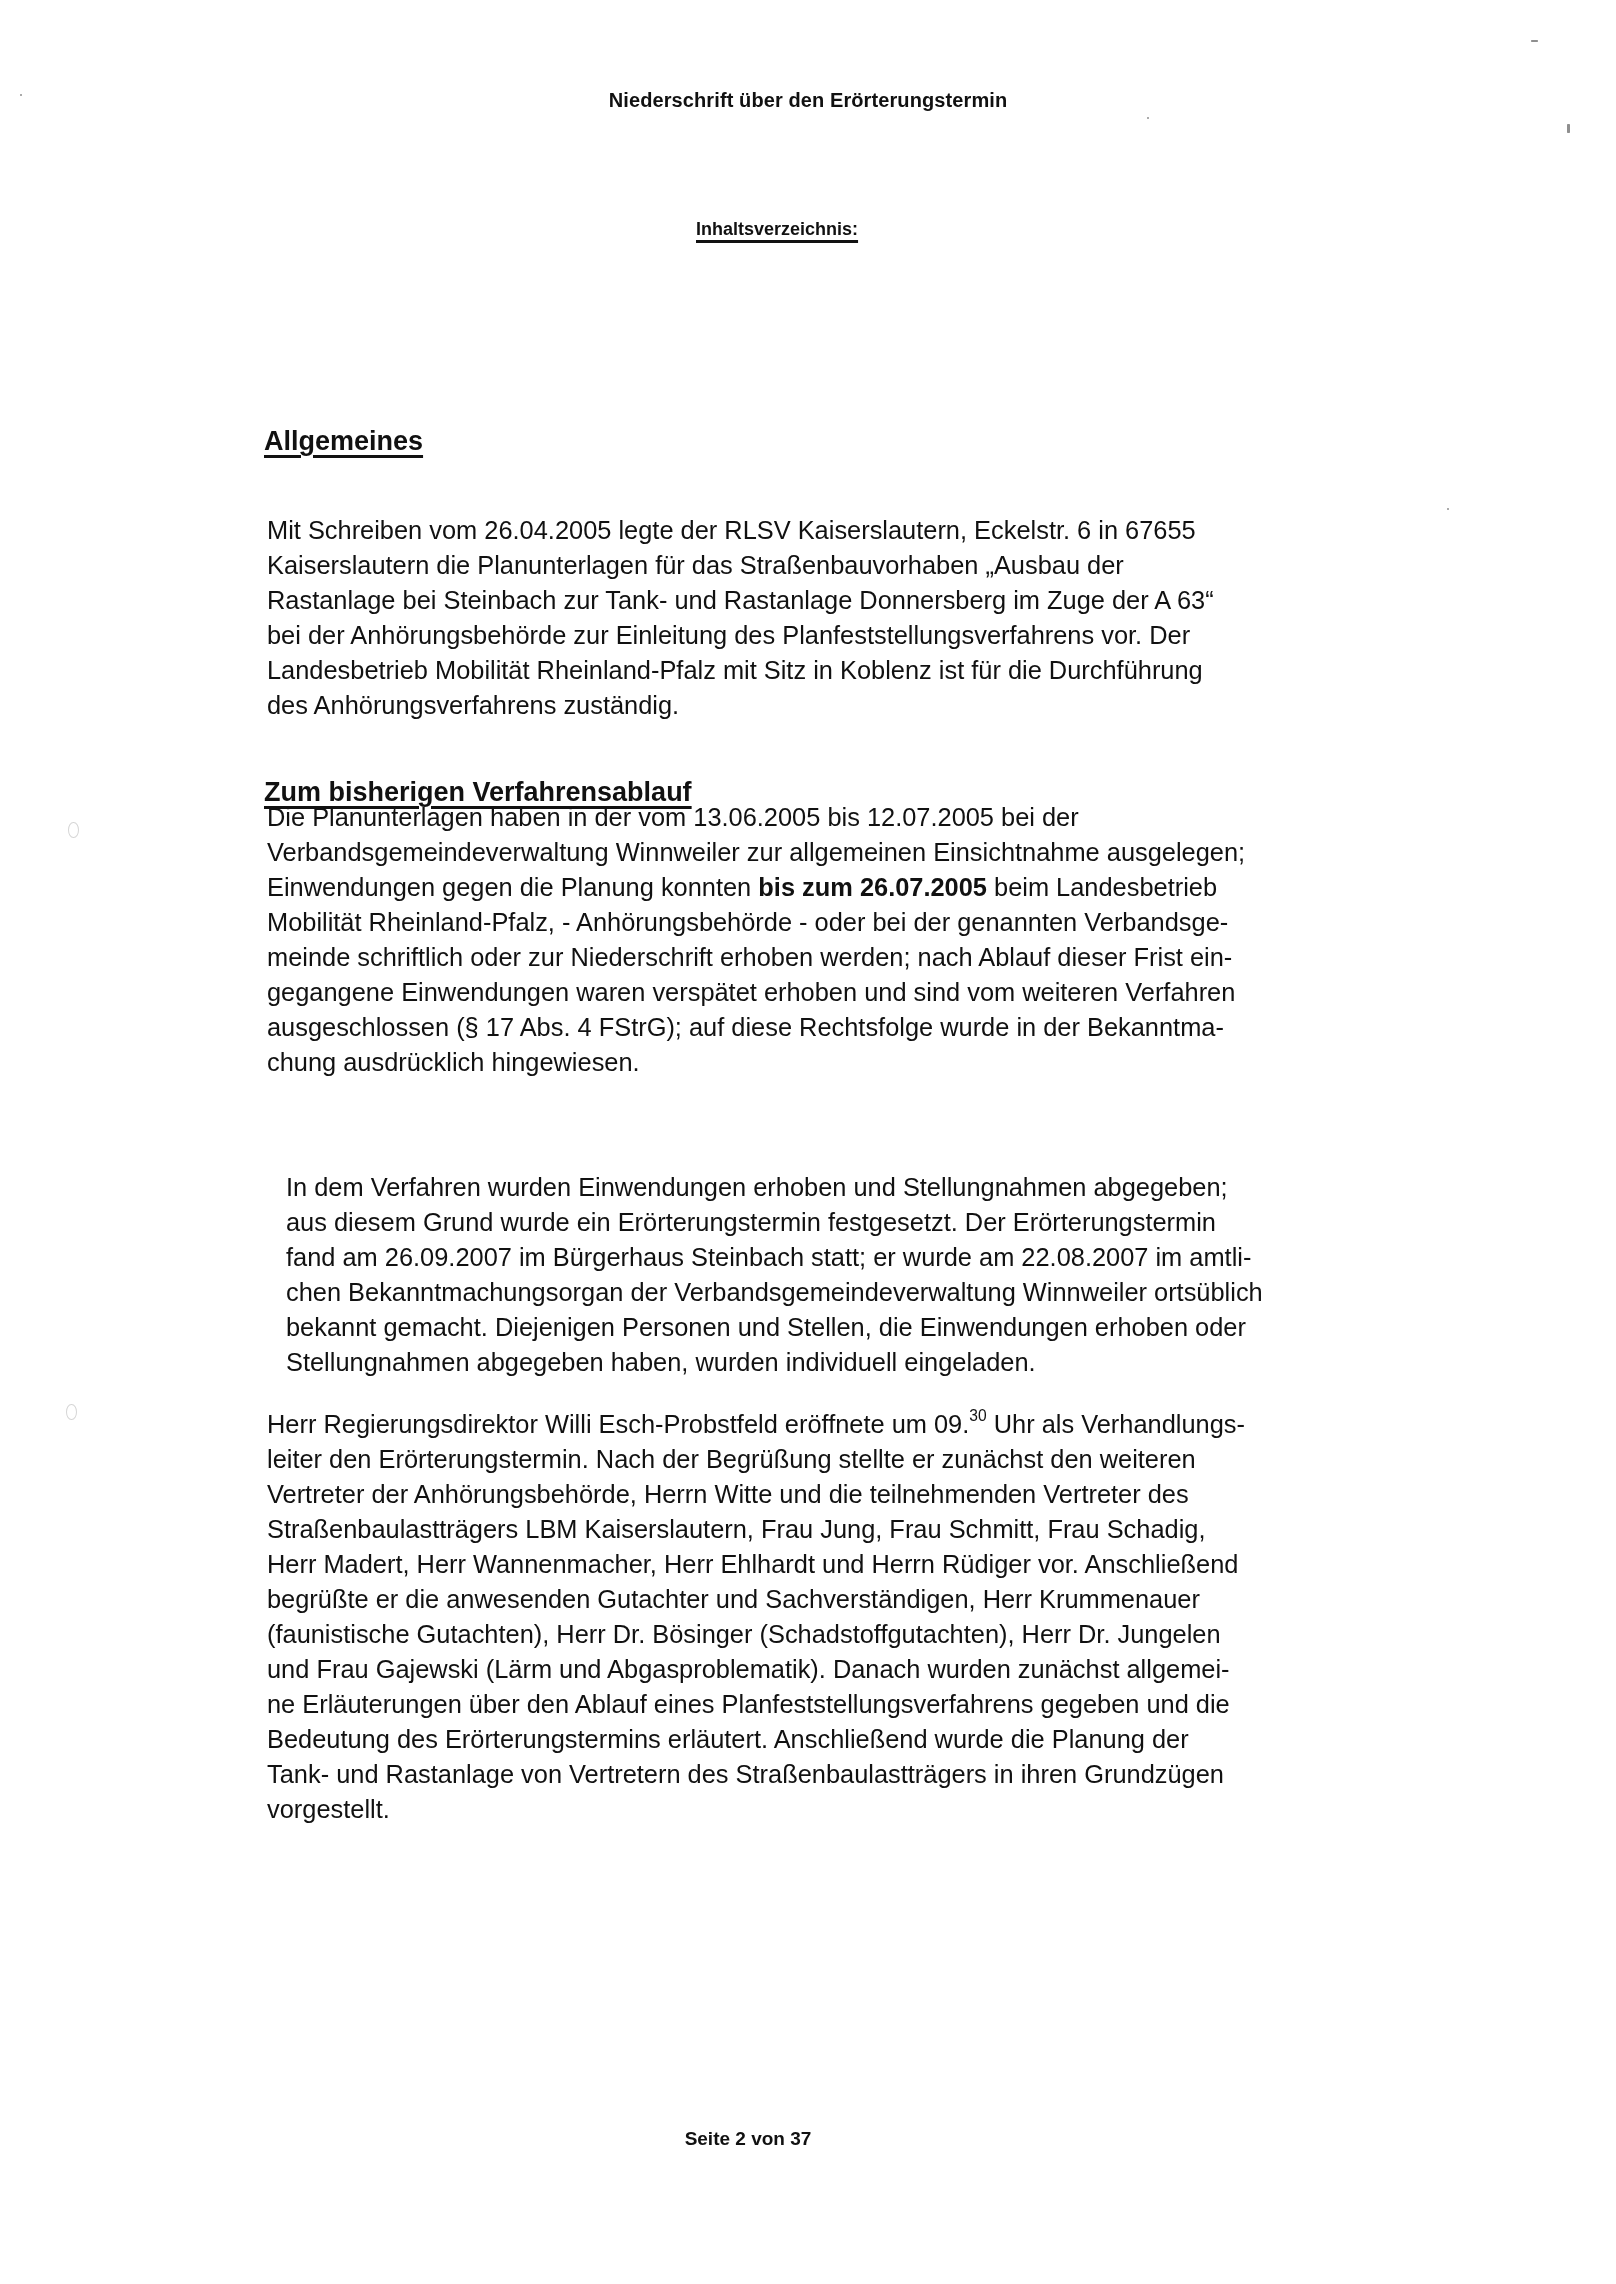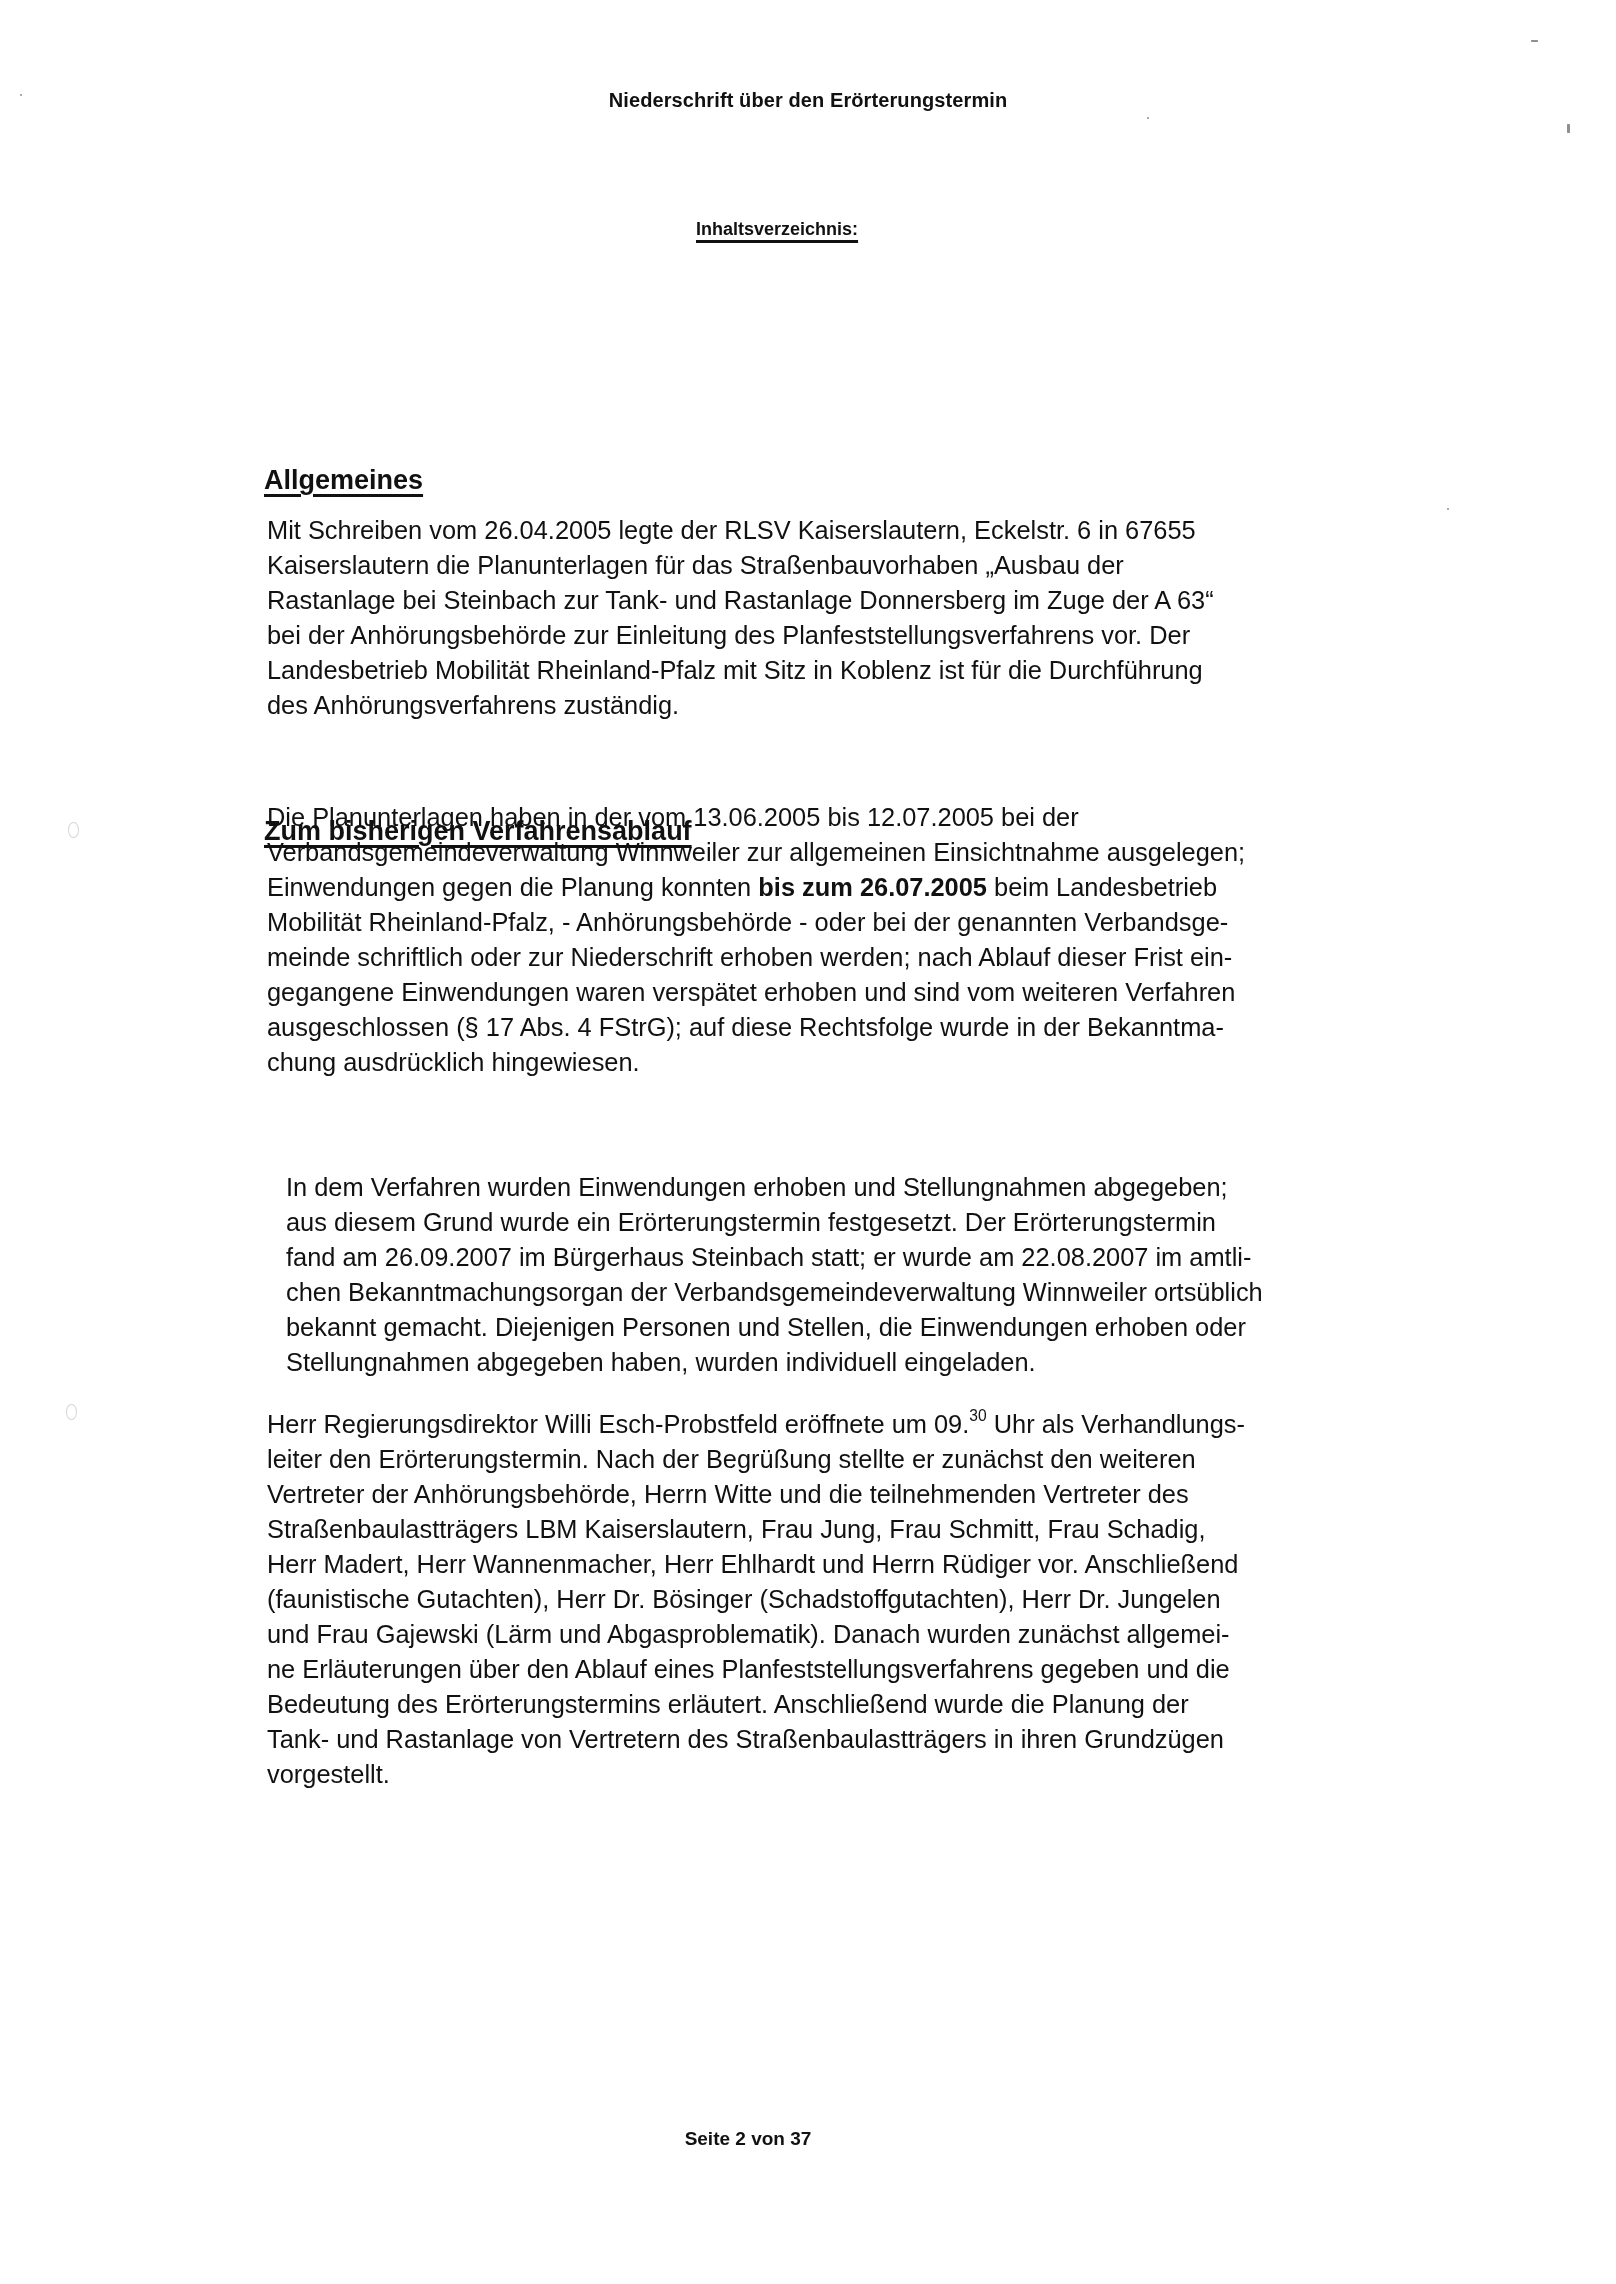--- a/index.html
+++ b/index.html
@@ -12,21 +12,21 @@
     top: 89px; left: 0; width: 1616px; text-align: center;
     font-size: 20px; font-weight: bold; letter-spacing: 0.1px;
   }
   .toc-title {
     top: 219px; left: 696px;
     font-size: 18px; font-weight: bold; text-decoration: underline;
     text-decoration-thickness: 3.3px; text-underline-offset: 5.2px;
   }
   .section-heading {
     left: 264px; font-size: 27px; font-weight: bold;
-    text-decoration: underline; text-decoration-thickness: 3.3px; text-underline-offset: 5.2px; margin-top: 39px;
+    text-decoration: underline; text-decoration-thickness: 3.3px; text-underline-offset: 5.2px;
   }
   .para {
     left: 267px; width: 1212px;
     font-size: 25.4px; line-height: 35px; white-space: nowrap;
   }
   .line { display: block; height: 35px; }
   .b { font-weight: bold; }
   sup { font-size: 15.6px; line-height: 0; position: relative; top: -2.6px; }
   .footer {
     top: 2128px; left: 0; width: 1496px; text-align: center;
@@ -73,20 +73,21 @@
     <span class="line">bekannt gemacht. Diejenigen Personen und Stellen, die Einwendungen erhoben oder</span>
     <span class="line">Stellungnahmen abgegeben haben, wurden individuell eingeladen.</span>
   </div>
 
 <div class="abs para" style="top:1407px;">
     <span class="line"><span>Herr Regierungsdirektor Willi Esch-Probstfeld eröffnete um 09.</span><sup>30</sup><span> Uhr als Verhandlungs-</span></span>
     <span class="line">leiter den Erörterungstermin. Nach der Begrüßung stellte er zunächst den weiteren</span>
     <span class="line">Vertreter der Anhörungsbehörde, Herrn Witte und die teilnehmenden Vertreter des</span>
     <span class="line">Straßenbaulastträgers LBM Kaiserslautern, Frau Jung, Frau Schmitt, Frau Schadig,</span>
     <span class="line">Herr Madert, Herr Wannenmacher, Herr Ehlhardt und Herrn Rüdiger vor. Anschließend</span>
+    <span class="line">begrüßte er die anwesenden Gutachter und Sachverständigen, Herr Krummenauer</span>
     <span class="line">(faunistische Gutachten), Herr Dr. Bösinger (Schadstoffgutachten), Herr Dr. Jungelen</span>
     <span class="line">und Frau Gajewski (Lärm und Abgasproblematik). Danach wurden zunächst allgemei-</span>
     <span class="line">ne Erläuterungen über den Ablauf eines Planfeststellungsverfahrens gegeben und die</span>
     <span class="line">Bedeutung des Erörterungstermins erläutert. Anschließend wurde die Planung der</span>
     <span class="line">Tank- und Rastanlage von Vertretern des Straßenbaulastträgers in ihren Grundzügen</span>
     <span class="line">vorgestellt.</span>
   </div>
 
 <div class="abs footer">Seite 2 von 37</div>
 

